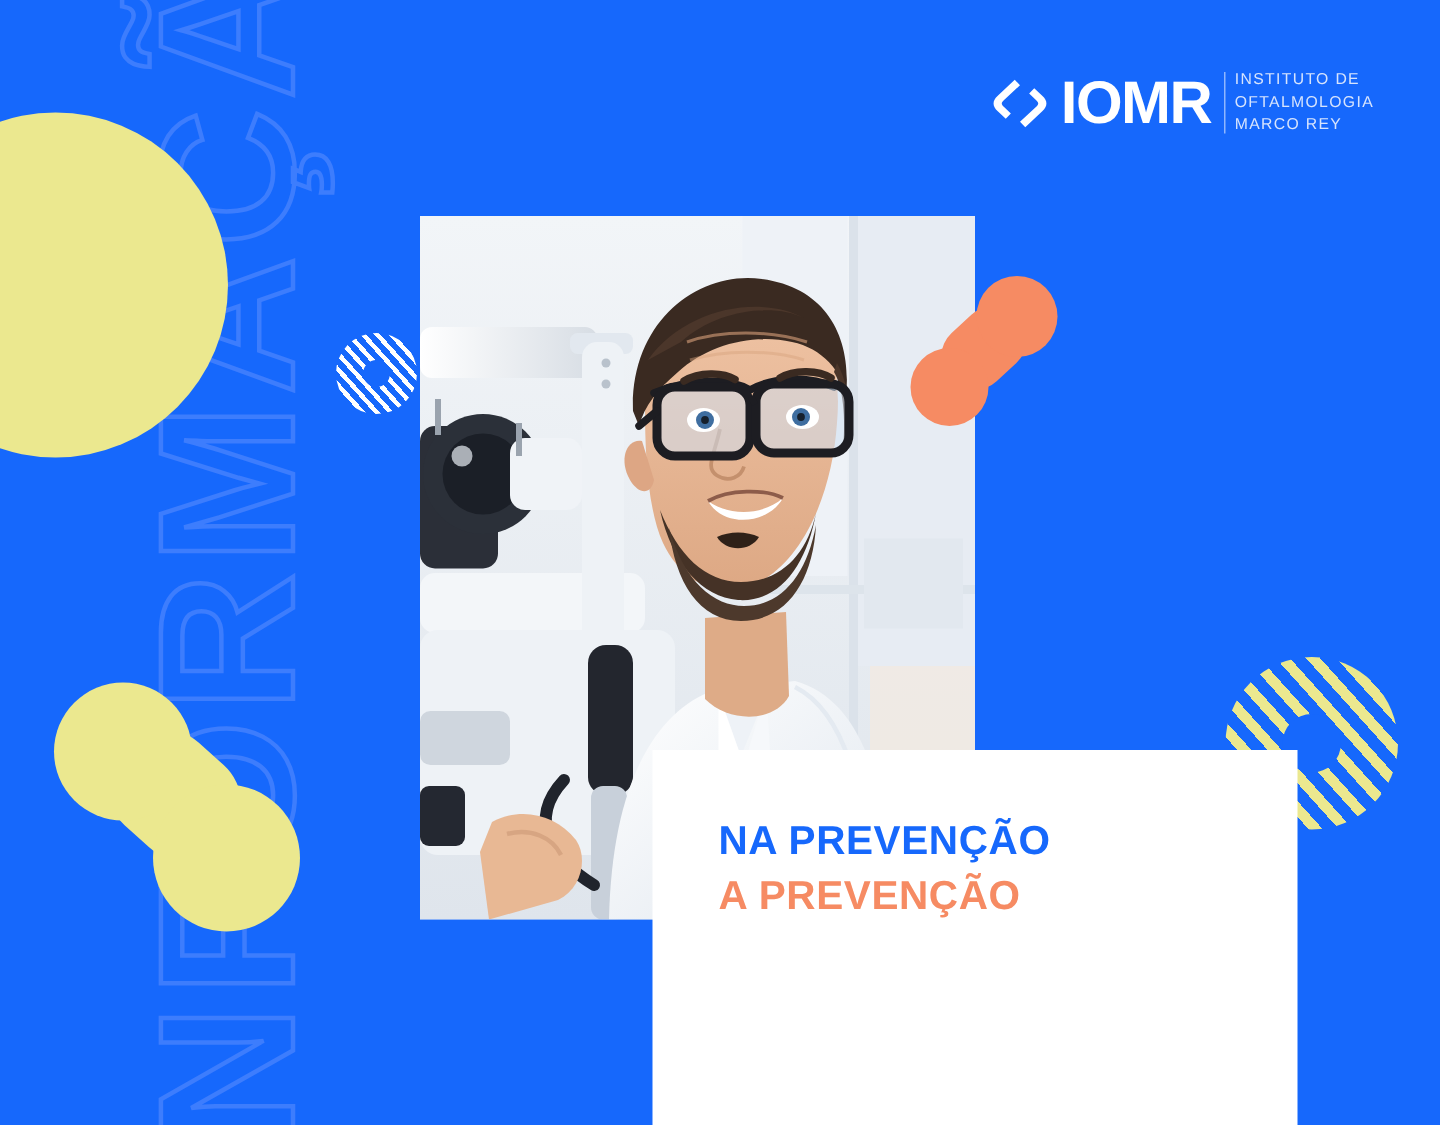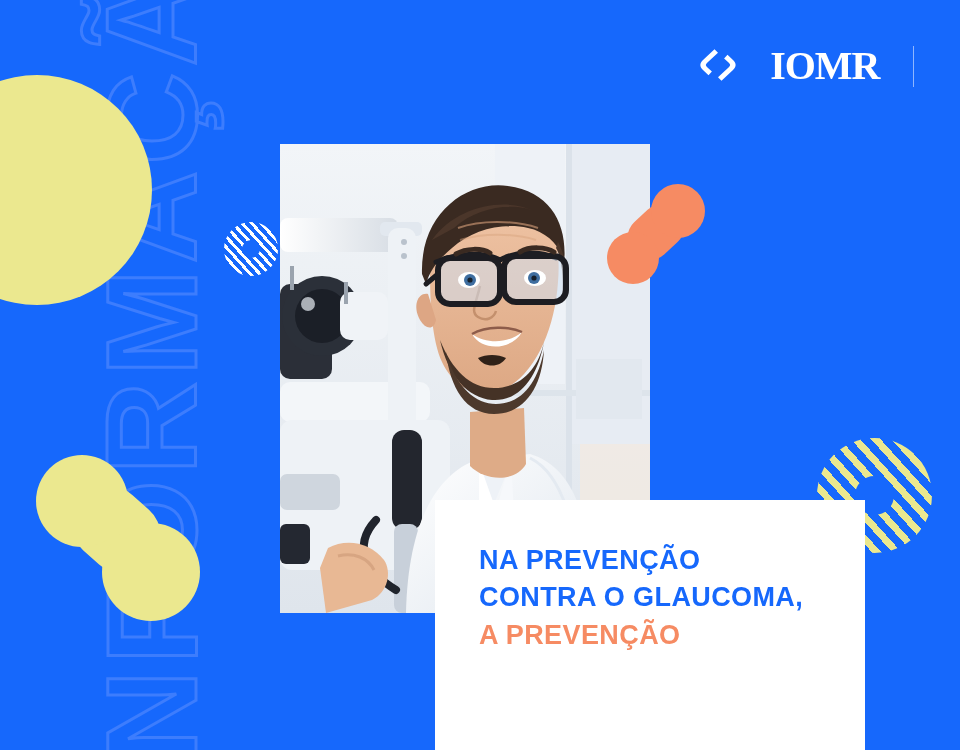--- a/index.html
+++ b/index.html
@@ -82,21 +82,21 @@
   .ring-yellow .hole{left:38px;top:38px;width:39px;height:39px;background:#1668FC;}
 
   
   .dir-tecnico{
     position:absolute;left:58px;top:62px;
     color:#E8EEFC;font-size:11px;letter-spacing:.15px;white-space:nowrap;
   }
 
   .logo{
     position:absolute;right:44px;top:46px;
-    display:flex;align-items:flex-start;gap:29px;font-family:Liberation Serif, serif;
+    display:flex;align-items:center;gap:4px;
   }
   .logo-mark{width:46px;height:38px;display:block;}
   .logo-word{
     color:#fff;font-size:40px;font-weight:700;letter-spacing:-1px;line-height:1;
   }
   .logo-divider{width:1.5px;height:41px;background:#8FB6FE;margin:0 2px 0 4px;}
   .logo-sub{
     color:#D7E4FD;font-size:10.5px;line-height:1.45;letter-spacing:.9px;font-weight:400;
   }
 
@@ -151,20 +151,25 @@
 
   <div class="logo">
     <span>
       <svg class="logo-mark" viewBox="0 0 46 38" fill="none" aria-hidden="true">
         <path d="M19.5 3.2 L8.0 14.0 C4.5 17.3 4.5 20.7 8.0 24.0 L13.5 29.2 L16.9 25.6 L12.2 21.2 C10.4 19.5 10.4 18.5 12.2 16.8 L23.0 6.8 Z" fill="#ffffff"></path>
         <path d="M26.5 34.8 L38.0 24.0 C41.5 20.7 41.5 17.3 38.0 14.0 L32.5 8.8 L29.1 12.4 L33.8 16.8 C35.6 18.5 35.6 19.5 33.8 21.2 L23.0 31.2 Z" fill="#ffffff"></path>
       </svg>
     </span>
     <span class="logo-word">IOMR</span>
     <span class="logo-divider"></span>
+    <span class="logo-sub">
+      <span>INSTITUTO DE</span><br>
+      <span>OFTALMOLOGIA</span><br>
+      <span>MARCO REY</span>
+    </span>
   </div>
 
   <div class="photo">
     <svg viewBox="0 0 370 469" preserveAspectRatio="xMidYMid slice" aria-hidden="true">
       <defs>
         <linearGradient id="bgwin" x1="0" y1="0" x2="0" y2="1">
           <stop offset="0" stop-color="#f2f5f8"></stop>
           <stop offset="1" stop-color="#dfe5ec"></stop>
         </linearGradient>
         <linearGradient id="coat" x1="0" y1="0" x2="1" y2="1">
@@ -275,18 +280,17 @@
 
   <div class="peanut blob-orange-peanut">
     <div class="bar"></div>
     <div class="lobe lobe-a"></div>
     <div class="lobe lobe-b"></div>
   </div>
 
   <div class="card">
     <div class="headline">
       <span class="l-blue">NA PREVENÇÃO</span>
-      <span class="l-blue">CONTRA O GLAUCOMA,</span>
       <span class="l-orange">A PREVENÇÃO</span>
     </div>
   </div>
 
 </div>
 
 </body></html>

